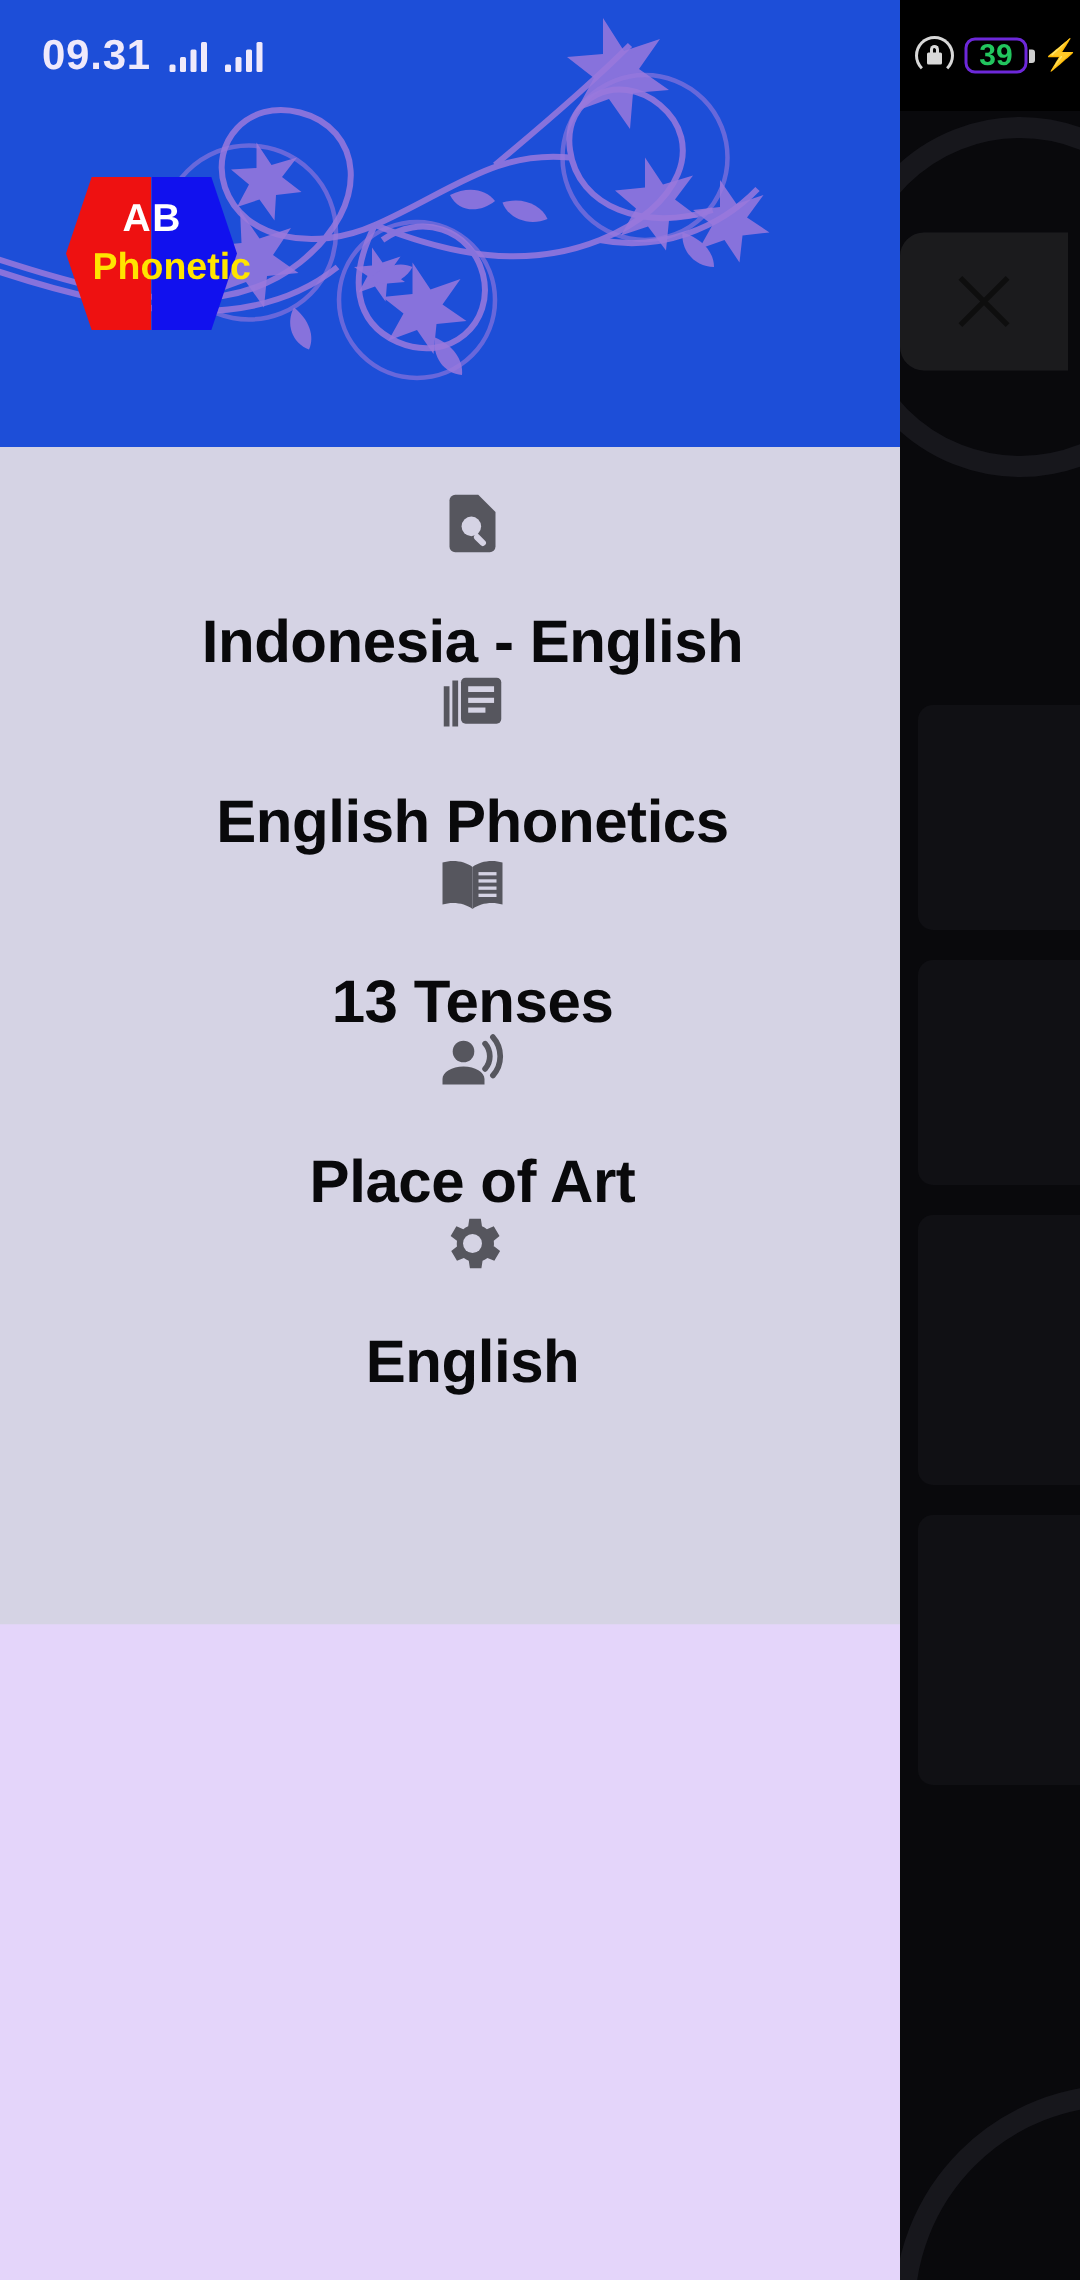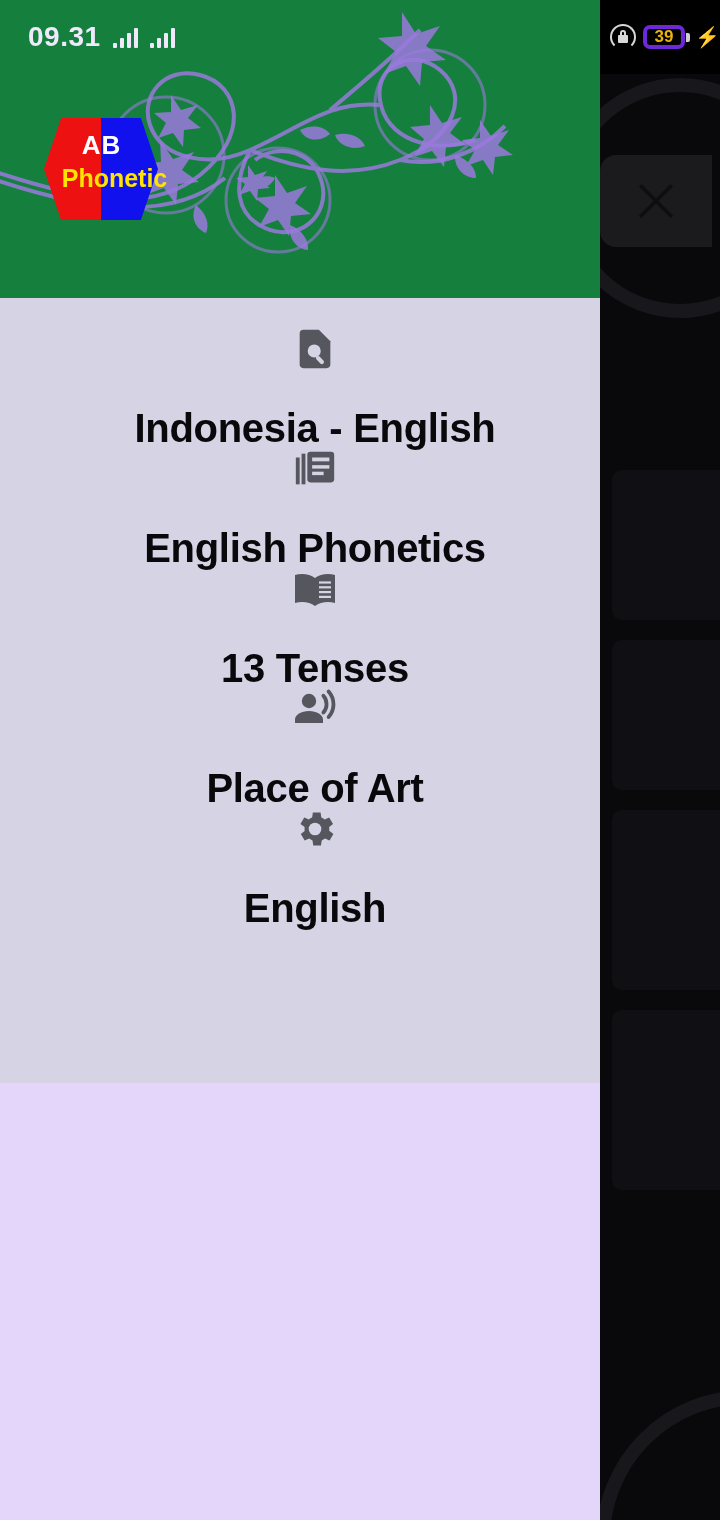--- a/index.html
+++ b/index.html
@@ -37,23 +37,23 @@
   }
   .lock-rot .shackle {
     position:absolute; left:10px; top:6px; width:6px; height:6px;
     border:2px solid #d8d8d8; border-bottom:none;
     border-radius:4px 4px 0 0;
   }
   .battery {
     display:flex; align-items:center;
   }
   .battery .shell {
-    min-width:42px; height:24px; border:4px solid #6d28d9; border-radius:7px;
+    min-width:42px; height:24px; border:2px solid #6d28d9; border-radius:7px;
     display:flex; align-items:center; justify-content:center;
-    color:#eab308; font-size:17px; font-weight:700; padding:0 4px;
+    color:#22c55e; font-size:20px; font-weight:700; padding:0 4px;
   }
   .battery .nub {
     width:4px; height:9px; background:#cfcfcf; border-radius:0 2px 2px 0; margin-left:1px;
   }
   .bolt { color:#e9e9e9; font-size:20px; line-height:1; margin-left:-2px; }
 
   #close-btn {
     position:absolute; left:600px; top:155px; width:112px; height:92px;
     background:rgba(120,120,120,.17);
     border-radius:16px 0 0 16px;
@@ -63,21 +63,21 @@
 
   
   #drawer {
     position:absolute; left:0; top:0; width:600px; height:1520px;
     background:#e4d5fa;
     display:flex; flex-direction:column;
   }
 
   
   #drawer-header {
-    position:relative; height:298px; background:#15803d; overflow:hidden; flex:0 0 298px;
+    position:relative; height:298px; background:#1d4ed8; overflow:hidden; flex:0 0 298px;
   }
   #drawer-header .deco { position:absolute; inset:0; }
   #status-bar {
     position:absolute; left:0; top:0; height:74px; width:600px;
     display:flex; align-items:center; padding-left:28px; gap:12px; z-index:3;
   }
   #clock { color:#efe9fb; font-size:28px; font-weight:700; letter-spacing:.5px; }
   .sig { display:flex; align-items:flex-end; gap:3px; height:22px; }
   .sig i { display:block; width:4px; background:#efe9fb; border-radius:1px; }
   .sig i:nth-child(1){height:5px;} .sig i:nth-child(2){height:10px;}

